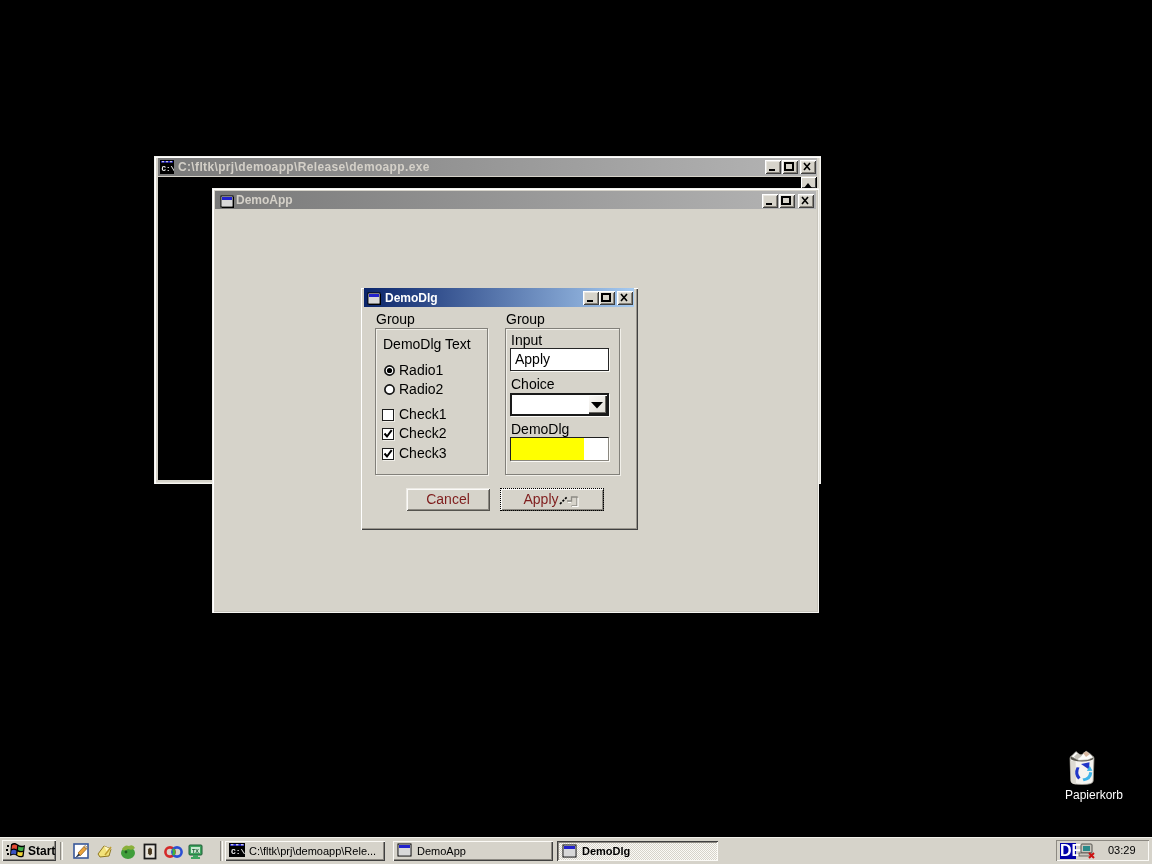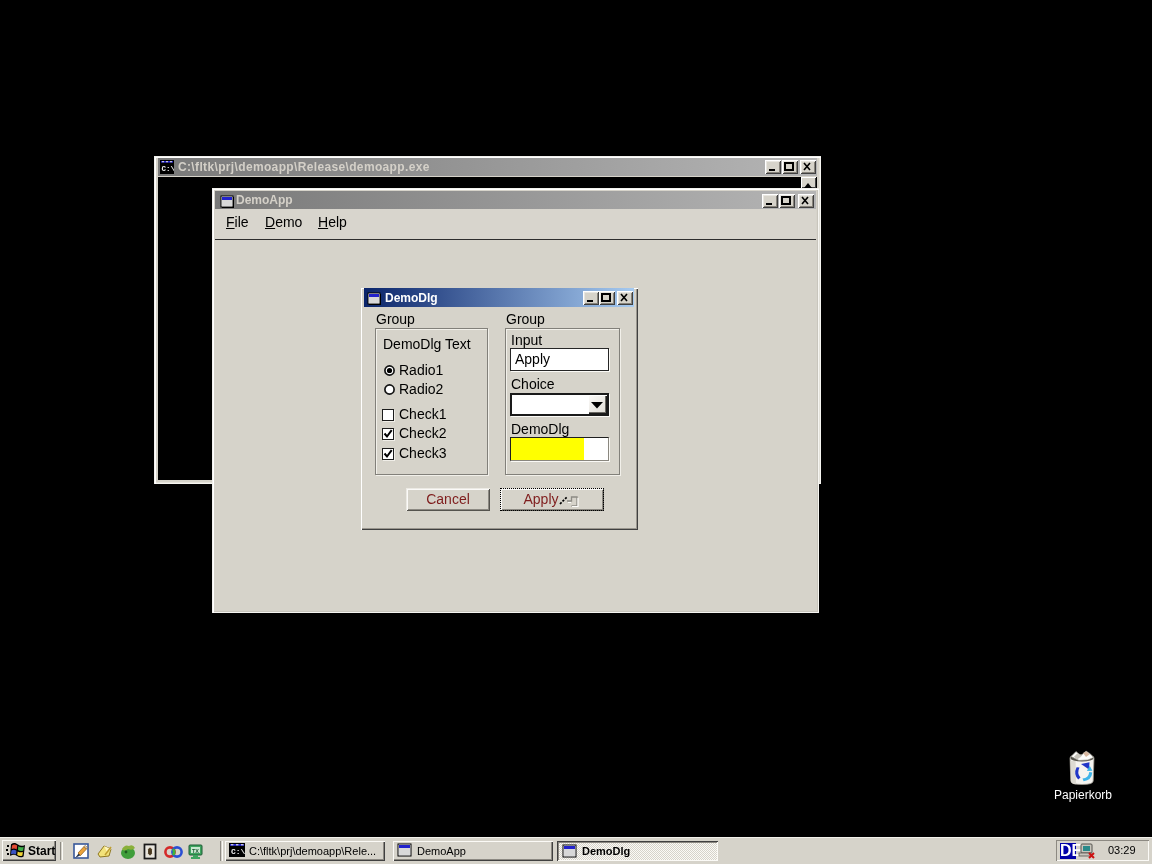--- a/index.html
+++ b/index.html
@@ -95,25 +95,20 @@
       <svg width="16" height="14">
         <rect x="3" y="3" width="8" height="7" fill="none" stroke="#000" stroke-width="2"></rect>
       </svg>
     </div>
   <div class="tbtn" style="left:586px; top:6px;">
       <svg width="16" height="14">
         <path d="M4 3 L10 10 M10 3 L4 10" stroke="#000" stroke-width="1.6"></path>
       </svg>
     </div>
 
-  <div class="abs" style="left:3px; top:21px; width:601px; height:31px; background:#d8d5cd; border-bottom:1px solid #2d2d2d;">
-    <span class="lbl" style="left:11px; top:6px;"><u>F</u>ile</span>
-    <span class="lbl" style="left:50px; top:6px;"><u>D</u>emo</span>
-    <span class="lbl" style="left:103px; top:6px;"><u>H</u>elp</span>
-  </div>
 </div>
 
 <div class="win" id="dlg" style="left:360px; top:287px; width:278px; height:243px;">
   <div class="tbar tb-active" style="left:4px; top:1px; width:270px; height:19px;">
     <svg class="abs" style="left:3px;top:4px;" width="15" height="15">
       <rect x="2" y="2" width="12" height="11" fill="#000"></rect>
       <rect x="1" y="1" width="12" height="11" fill="#fff"></rect>
       <rect x="1" y="1" width="12" height="11" fill="none" stroke="#000" stroke-width="1"></rect>
       <rect x="2" y="2" width="10" height="3" fill="#2222cc"></rect>
       <rect x="2" y="5" width="10" height="6" fill="#d8d8d8"></rect>
@@ -203,21 +198,21 @@
     <ellipse cx="19" cy="9" rx="11.6" ry="3.6" fill="#55534b"></ellipse>
     <path d="M8 7.5 L13 2.5 L18 6.5 L23 2 L27.5 5 L30.5 8.5 L25 11 L16 11.5 Z" fill="#fdfdfb" stroke="#8a8880" stroke-width="0.7"></path>
     <path d="M11 7.8 L14.5 4.3 L18.5 7.6 L14 10.5 Z" fill="#c8c5bc"></path>
     <path d="M20 4 L23.5 2.5 L26.8 5.2 L23 8 Z" fill="#d8b8a0"></path>
     <path d="M18 15 L26.5 13.3 L26 20.5 Z" fill="#2136c8"></path>
     <path d="M16.5 18.5 Q13.5 24.5 17.5 28.5 L15.2 30.5 Q10.2 25 13.6 18.2 Z" fill="#2136c8"></path>
     <path d="M19.5 29.5 Q25.5 29 26.3 23 L29.3 23.6 Q28.6 31.5 20.6 32.2 Z" fill="#3fb4e8"></path>
     <path d="M26.7 16.8 L29.4 21.8 L23.9 22.1 Z" fill="#3fb4e8"></path>
   </svg>
 </div>
-<div class="abs" style="left:1043px; top:788px; width:80px; text-align:center; color:#fff; font-size:12px;">Papierkorb</div>
+<div class="abs" style="left:1043px; top:788px; width:80px; text-align:right; color:#fff; font-size:12px;">Papierkorb</div>
 
 <div class="abs face" style="left:0; top:837px; width:1152px; height:27px; border-top:1px solid #f2f0ea;"></div>
 
 <div class="abs" style="left:2px; top:840px; width:54px; height:21px; background:#d6d3ca;
      box-shadow: inset 1px 1px 0 #fbfaf6, inset -1px -1px 0 #404040, inset -2px -2px 0 #8c8982; padding-left: 20px;">
   <svg class="abs" style="left:3px; top:2px;" width="22" height="17" viewBox="0 0 22 17">
     <g stroke="none">
       <rect x="2" y="3" width="2" height="2" fill="#000"></rect>
         <rect x="1" y="7" width="2" height="2" fill="#000"></rect>
         <rect x="2" y="11" width="2" height="2" fill="#000"></rect>

